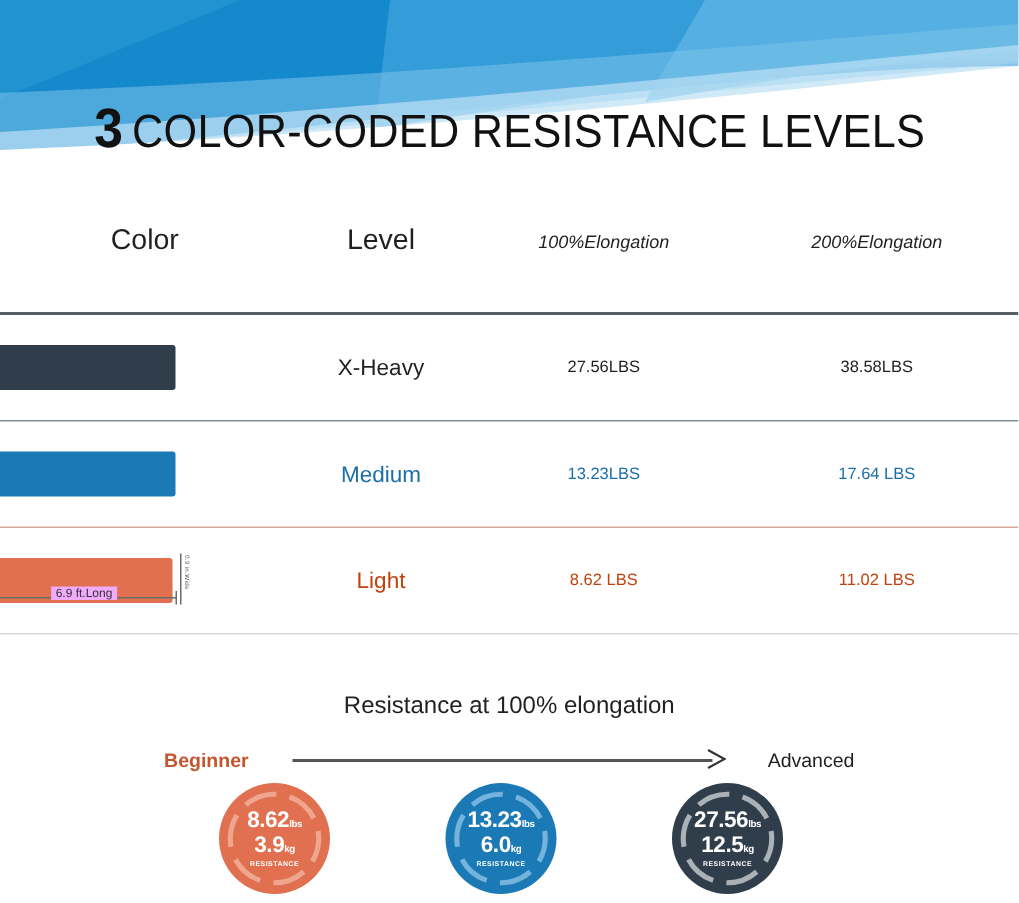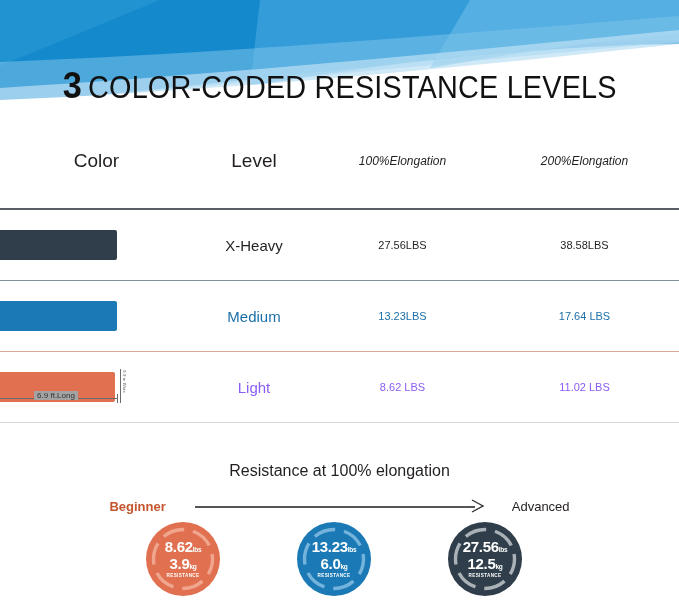--- a/index.html
+++ b/index.html
@@ -67,21 +67,21 @@
   }
   .swatch.dark{background:#2f3e4a;width:120px;margin-left:-3px;}
   .swatch.blue{background:#1b7ab5;width:120px;margin-left:-3px;}
   .swatch.orange{background:#e0704f;width:118px;margin-left:-3px;}
 
   .lvl{font-size:15px;}
   .val{font-size:11px;}
 
   .t-dark{color:#231f20;}
   .t-blue{color:#1b6fa8;}
-  .t-orange{color:#8b5cf6;}
+  .t-orange{color:#c2410c;}
 
   
   .dim-v{
     position:absolute;left:118px;top:-3px;
     height:34px;width:12px;
   }
   .dim-v .vline{
     position:absolute;left:5px;top:0;width:1px;height:34px;background:#6b6b6b;
   }
   .dim-v .vtext{
@@ -92,21 +92,21 @@
   }
   .dim-h{
     position:absolute;left:-3px;top:20px;width:124px;height:12px;
   }
   .dim-h .hline{
     position:absolute;left:0;top:6px;width:124px;height:1px;background:#6b6b6b;
   }
   .dim-h .cap-r{position:absolute;left:123px;top:2px;width:1px;height:9px;background:#6b6b6b;}
   .dim-h .htext{
     position:absolute;left:50%;top:-1px;transform:translateX(-50%);
-    background:#a3a3a3;padding:0 3px;
+    background:#f0abfc;padding:0 3px;
     font-size:8px;color:#333;white-space:nowrap;
   }
 
   
   .scale{
     position:absolute;left:0;top:462px;width:679px;height:60px;
   }
   .scale-title{
     position:absolute;left:0;top:0;width:679px;text-align:center;
     font-size:16px;color:#231f20;

